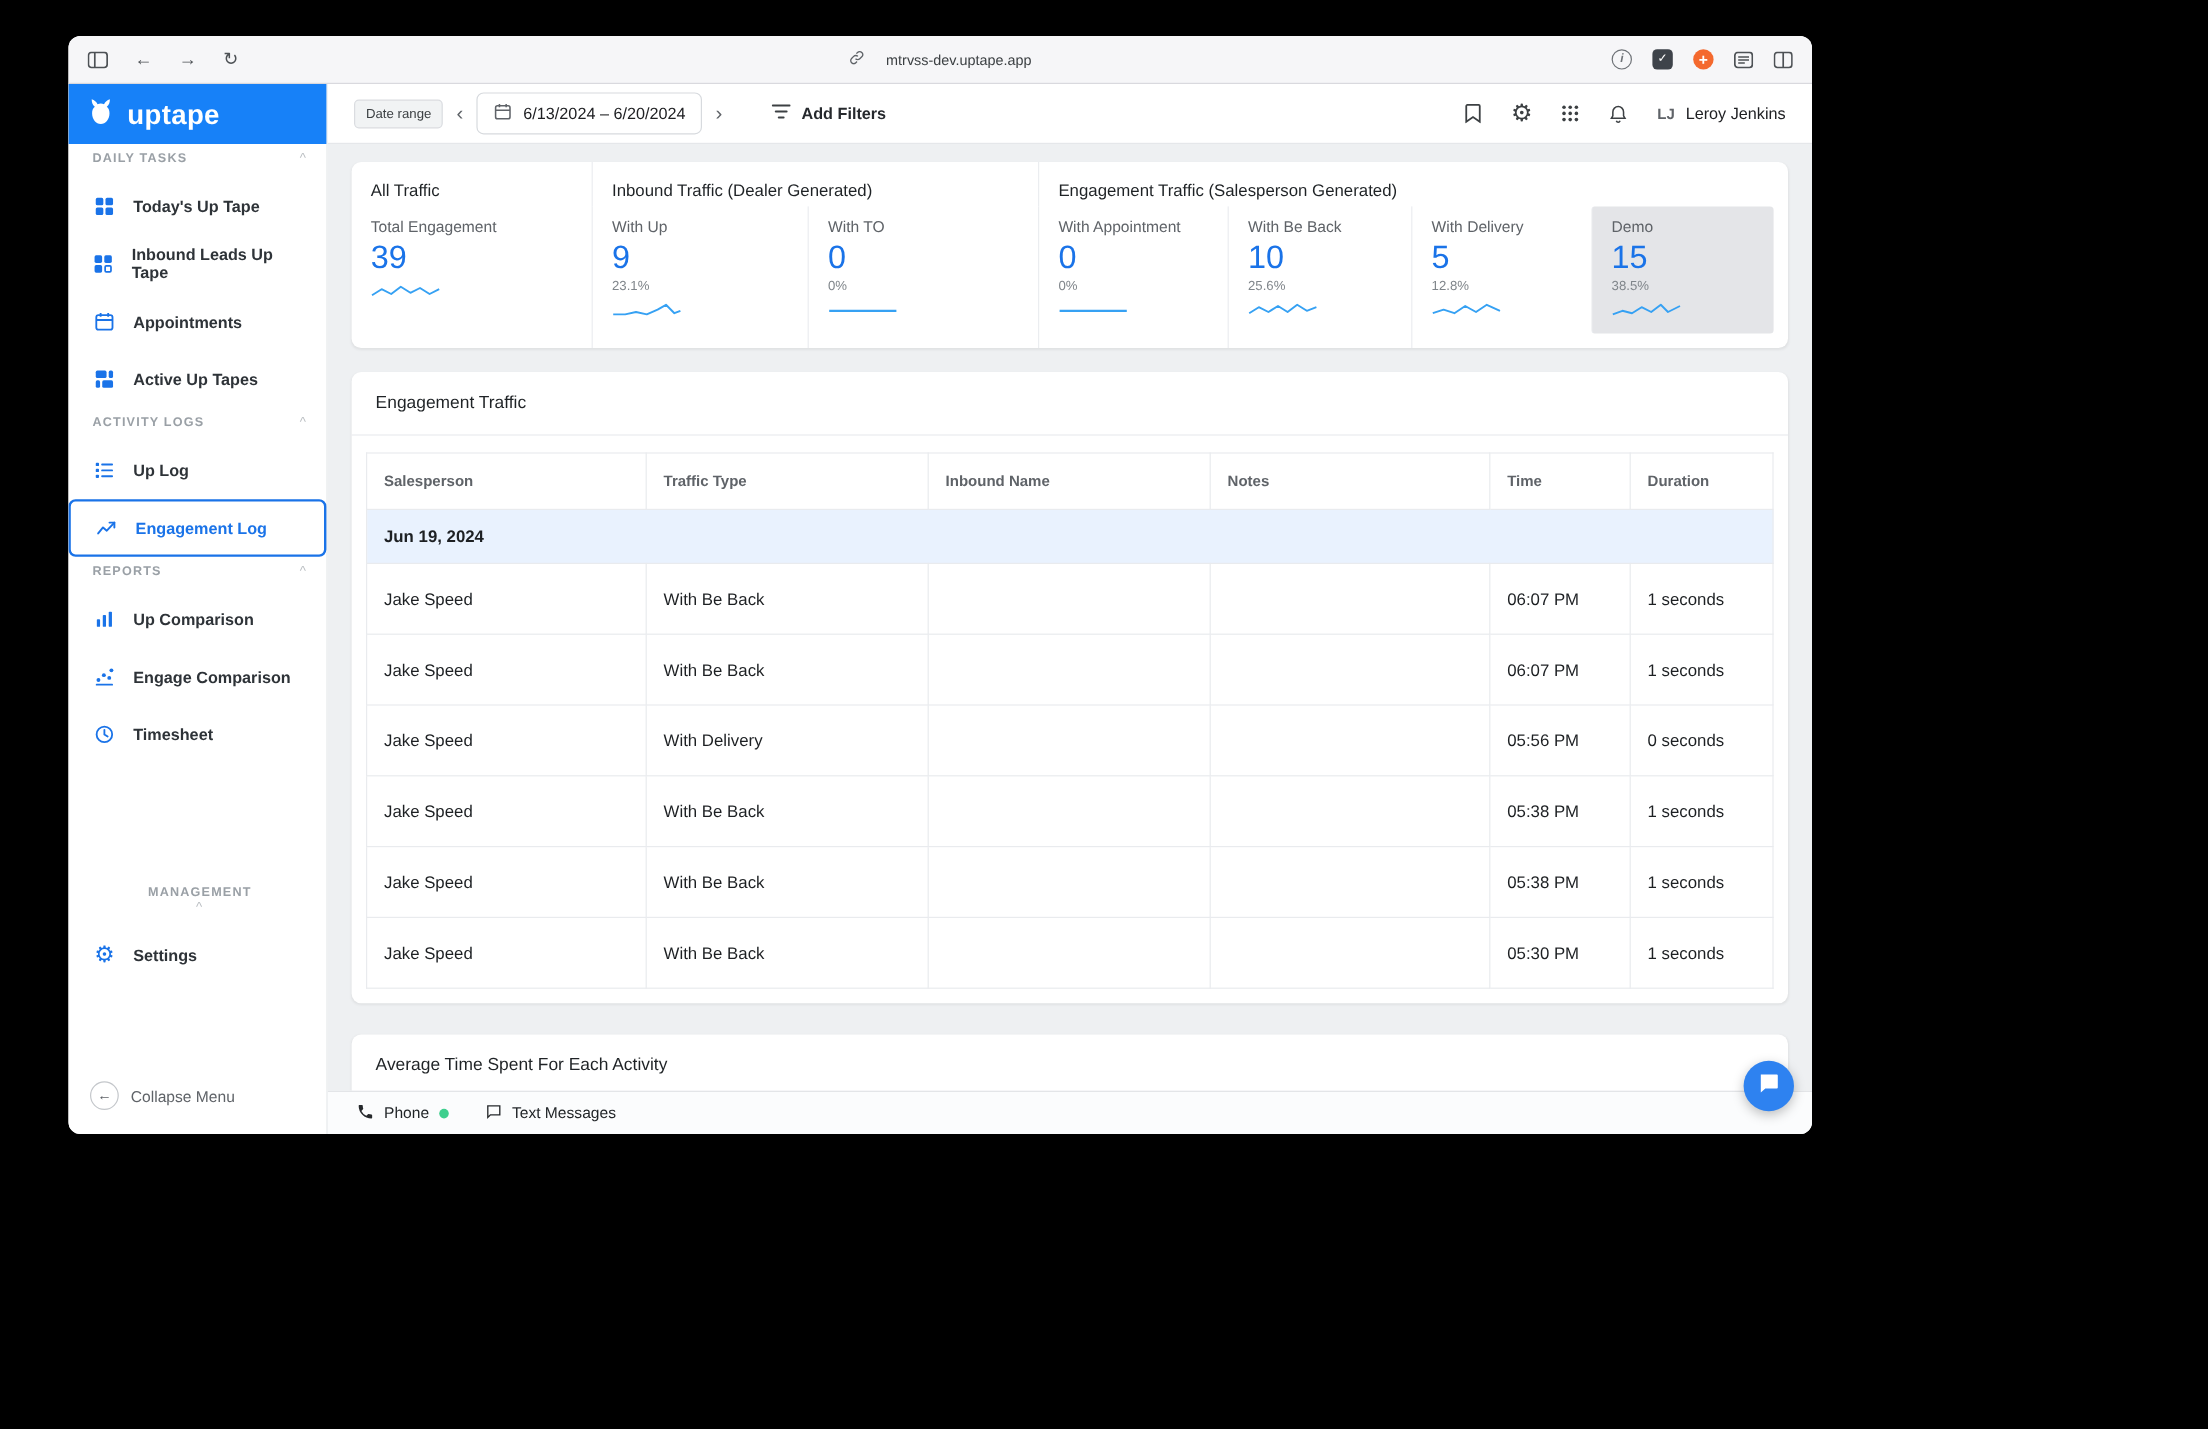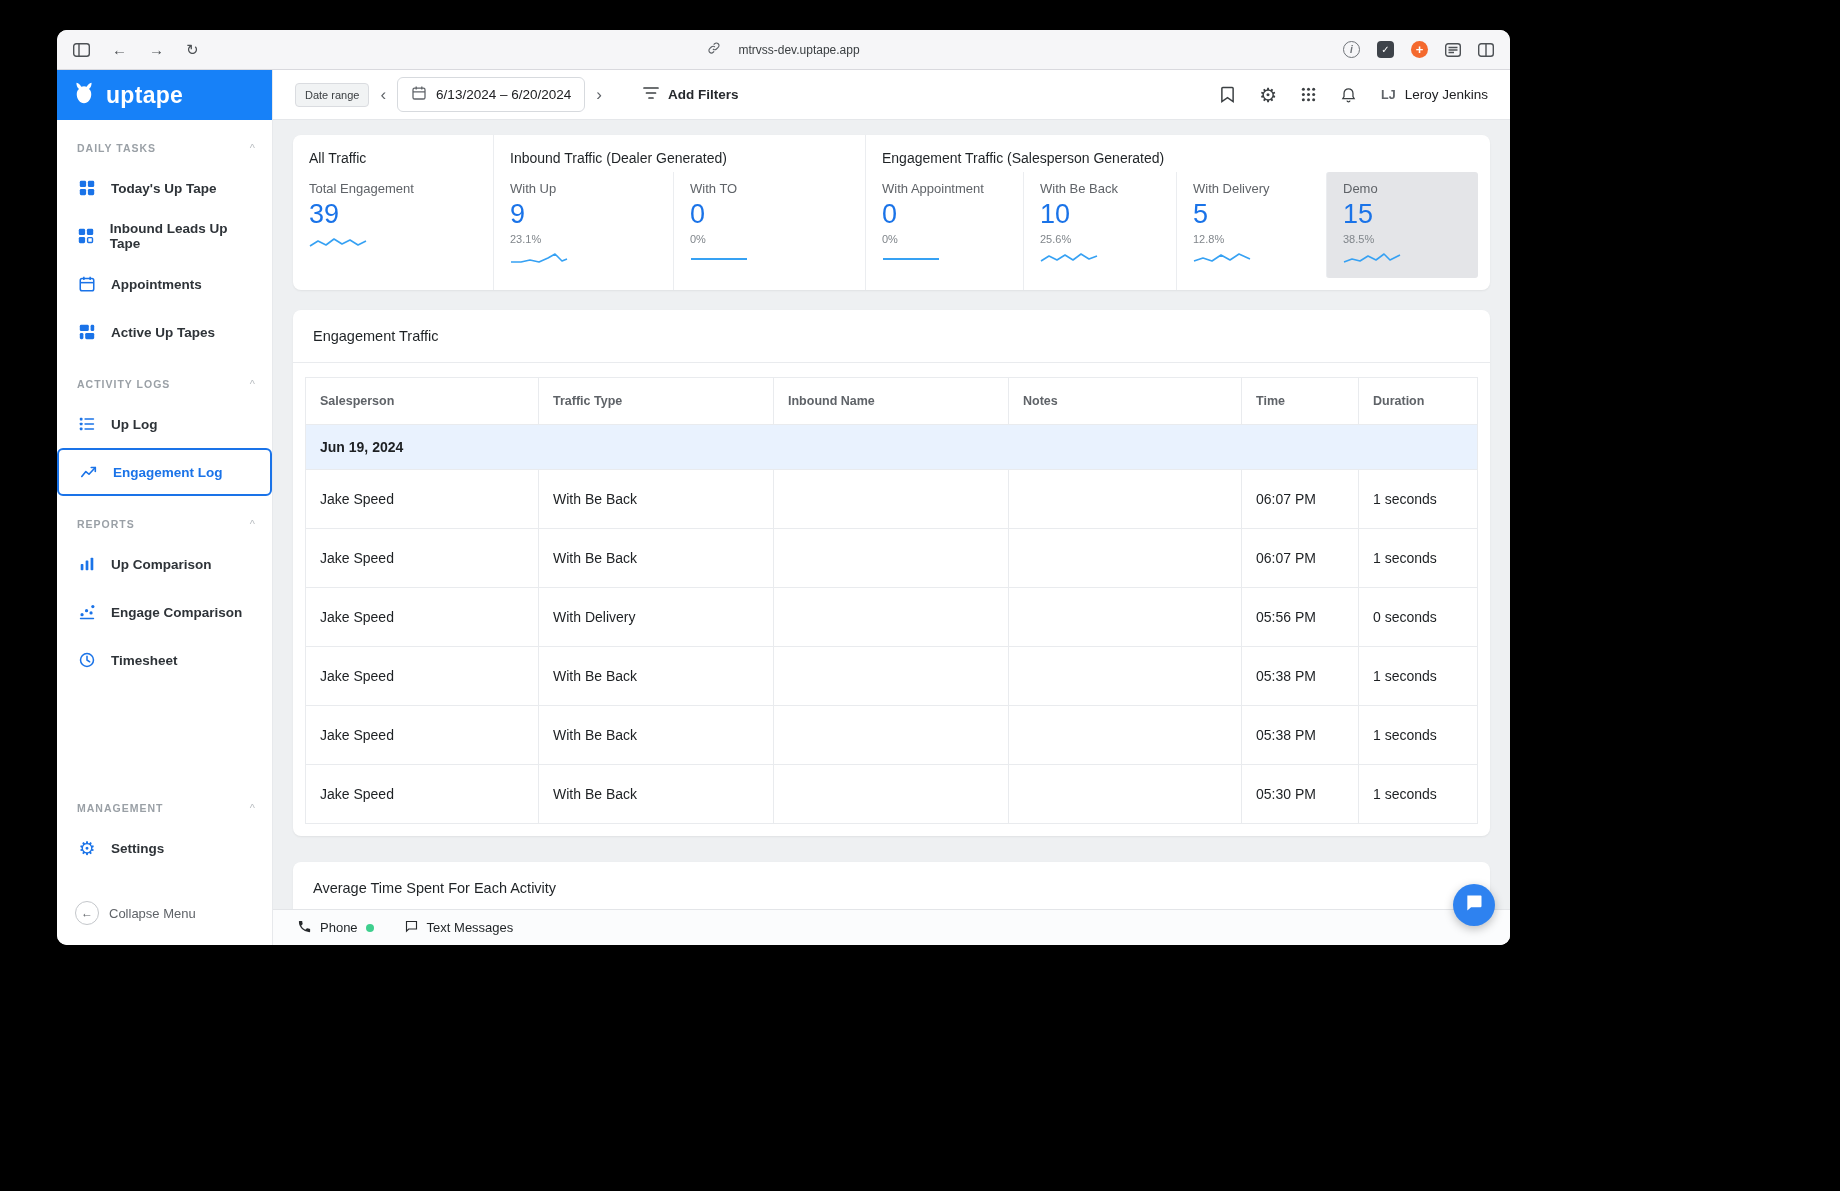--- a/index.html
+++ b/index.html
@@ -14,26 +14,26 @@
   .chrome-url{position:absolute;left:50%;transform:translateX(-50%);display:flex;align-items:center;gap:19px;font-size:12px;color:#3c4043;}
   .chrome-right{margin-left:auto;display:flex;align-items:center;gap:17px;}
   .ci-info{width:17px;height:17px;border:1.5px solid #6f7378;border-radius:50%;color:#6f7378;font-size:10px;font-weight:700;font-style:italic;display:flex;align-items:center;justify-content:center;}
   .ci-shield{width:17px;height:17px;background:#3e434a;border-radius:4px;color:#fff;font-size:10px;display:flex;align-items:center;justify-content:center;}
   .ci-plus{width:17px;height:17px;background:#f4692e;border-radius:50%;color:#fff;font-size:13px;font-weight:700;line-height:1;display:flex;align-items:center;justify-content:center;}
 
   
   .sidebar{position:absolute;left:0;top:40px;bottom:0;width:216px;background:#fff;border-right:1px solid #e7e9ec;z-index:10;}
   .logo{height:50px;background:#1781f8;display:flex;align-items:center;gap:9px;padding-left:14px;}
   .logo-text{color:#fff;font-size:23px;font-weight:700;letter-spacing:.3px;}
-  .nav-sec-title{display:flex;justify-content:space-between;align-items:center;padding:22px 16px 10px 20px;font-size:10.5px;letter-spacing:1px;color:#9aa0a6;font-weight:700;cursor:pointer;}
+  .nav-sec-title{display:flex;justify-content:space-between;align-items:center;padding:6px 16px 10px 20px;font-size:10.5px;letter-spacing:1px;color:#9aa0a6;font-weight:700;cursor:pointer;}
   .sec-chevron{font-size:11px;color:#b9bdc1;font-weight:400;}
   .nav-item{display:flex;align-items:center;gap:14px;height:48px;padding:0 20px;font-size:13.5px;font-weight:700;color:#2e3338;cursor:pointer;}
   .nav-item .nicon{width:20px;display:flex;align-items:center;justify-content:center;color:#1a73e8;font-size:19px;line-height:1;}
   .nav-item.selected{border:2px solid #1a73e8;border-radius:6px;color:#1a73e8;}
-  .sec-management{margin-top:96px;}
+  .sec-management{margin-top:96px;flex-direction:column;}
   .collapse-row{position:absolute;bottom:10px;left:0;right:0;height:44px;display:flex;align-items:center;gap:10px;padding:0 18px;color:#5f6368;font-size:13px;cursor:pointer;}
   .collapse-circle{width:24px;height:24px;border:1px solid #c4c7cb;border-radius:50%;display:flex;align-items:center;justify-content:center;font-size:12px;color:#5f6368;}
 
   
   .main{position:absolute;left:216px;top:40px;right:0;bottom:0;background:#eef0f2;}
   .app-header{height:50px;background:#fff;border-bottom:1px solid #e5e7ea;display:flex;align-items:center;padding:0 22px;}
   .chip{background:#f1f3f4;border:1px solid #dadce0;border-radius:4px;font-size:11px;color:#3c4043;padding:5px 9px;}
   .nav-chev{font-size:17px;color:#5f6368;padding:0 11px;cursor:pointer;}
   .date-box{border:1px solid #d7dade;border-radius:6px;background:#fff;display:flex;align-items:center;gap:9px;padding:7px 13px;font-size:13.5px;color:#202124;cursor:pointer;}
   .filters{display:flex;align-items:center;gap:9px;margin-left:30px;font-size:13.5px;font-weight:700;color:#26292d;cursor:pointer;}

